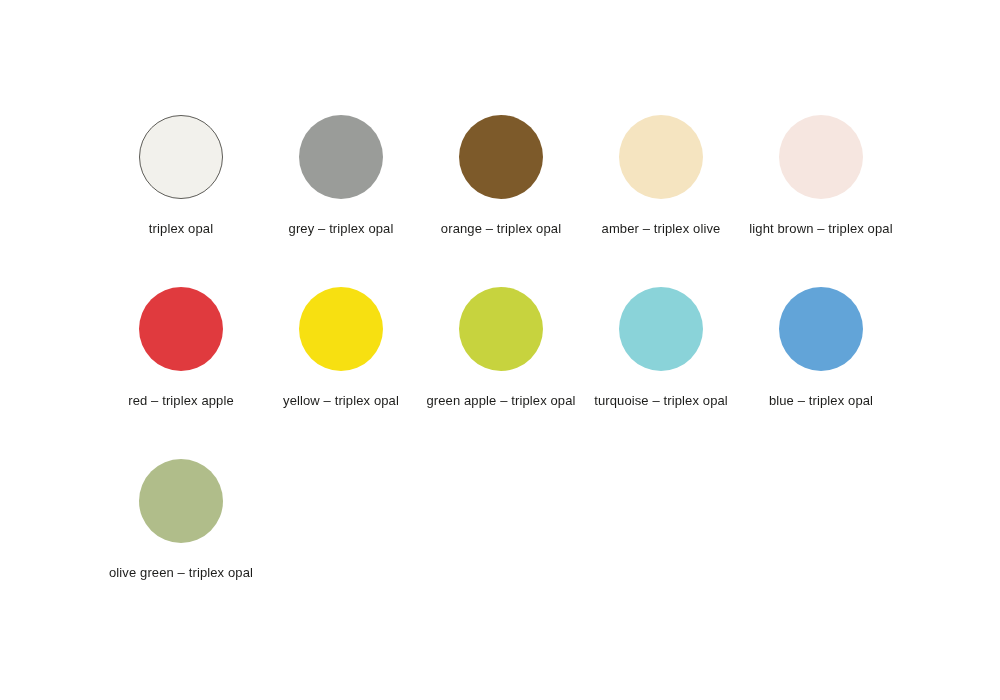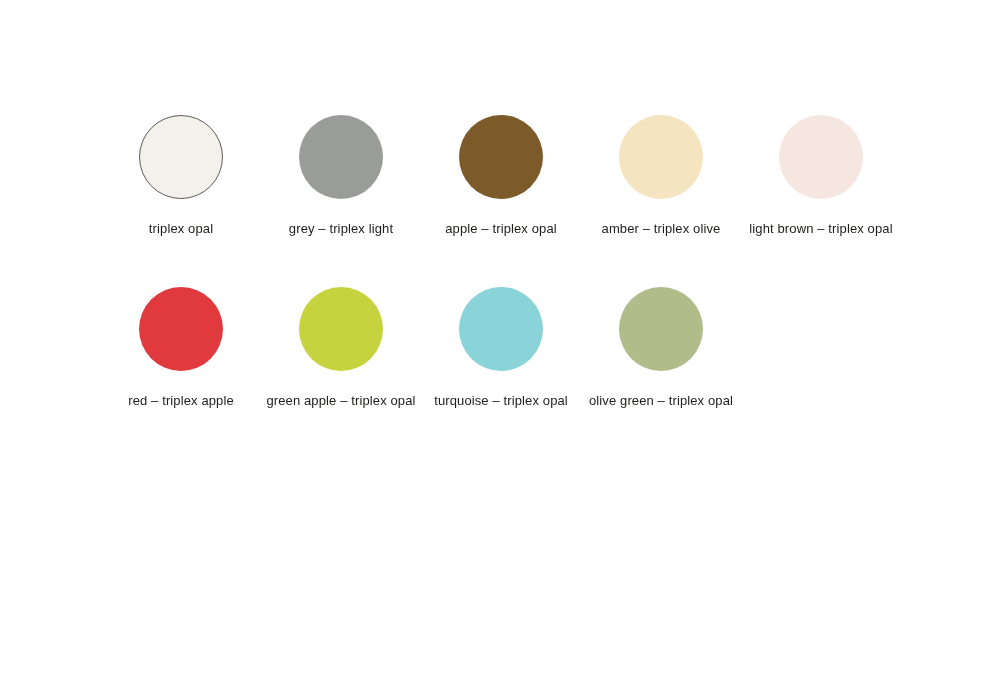--- a/index.html
+++ b/index.html
@@ -73,44 +73,52 @@
 <body>
 
 <div id="swatch-sheet">
   <div id="swatch-grid">
       <div class="swatch-cell">
         <div class="swatch-disc outlined" style="background: rgb(242, 241, 236); border-color: rgb(93, 92, 87);"></div>
         <div class="swatch-label">triplex opal</div>
       </div>
       <div class="swatch-cell">
         <div class="swatch-disc" style="background: rgb(154, 156, 153);"></div>
-        <div class="swatch-label">grey – triplex light</div>
+        <div class="swatch-label">grey – triplex opal</div>
       </div>
       <div class="swatch-cell">
         <div class="swatch-disc" style="background: rgb(125, 90, 42);"></div>
-        <div class="swatch-label">apple – triplex opal</div>
+        <div class="swatch-label">orange – triplex opal</div>
       </div>
       <div class="swatch-cell">
         <div class="swatch-disc" style="background: rgb(245, 228, 192);"></div>
         <div class="swatch-label">amber – triplex olive</div>
       </div>
       <div class="swatch-cell">
         <div class="swatch-disc" style="background: rgb(246, 230, 224);"></div>
         <div class="swatch-label">light brown – triplex opal</div>
       </div>
       <div class="swatch-cell">
         <div class="swatch-disc" style="background: rgb(224, 58, 62);"></div>
         <div class="swatch-label">red – triplex apple</div>
       </div>
       <div class="swatch-cell">
+        <div class="swatch-disc" style="background: rgb(247, 224, 17);"></div>
+        <div class="swatch-label">yellow – triplex opal</div>
+      </div>
+      <div class="swatch-cell">
         <div class="swatch-disc" style="background: rgb(199, 211, 62);"></div>
         <div class="swatch-label">green apple – triplex opal</div>
       </div>
       <div class="swatch-cell">
         <div class="swatch-disc" style="background: rgb(138, 211, 217);"></div>
         <div class="swatch-label">turquoise – triplex opal</div>
+      </div>
+      <div class="swatch-cell">
+        <div class="swatch-disc" style="background: rgb(98, 164, 216);"></div>
+        <div class="swatch-label">blue – triplex opal</div>
       </div>
       <div class="swatch-cell">
         <div class="swatch-disc" style="background: rgb(176, 189, 138);"></div>
         <div class="swatch-label">olive green – triplex opal</div>
       </div>
     </div>
 </div>
 
 </body></html>

